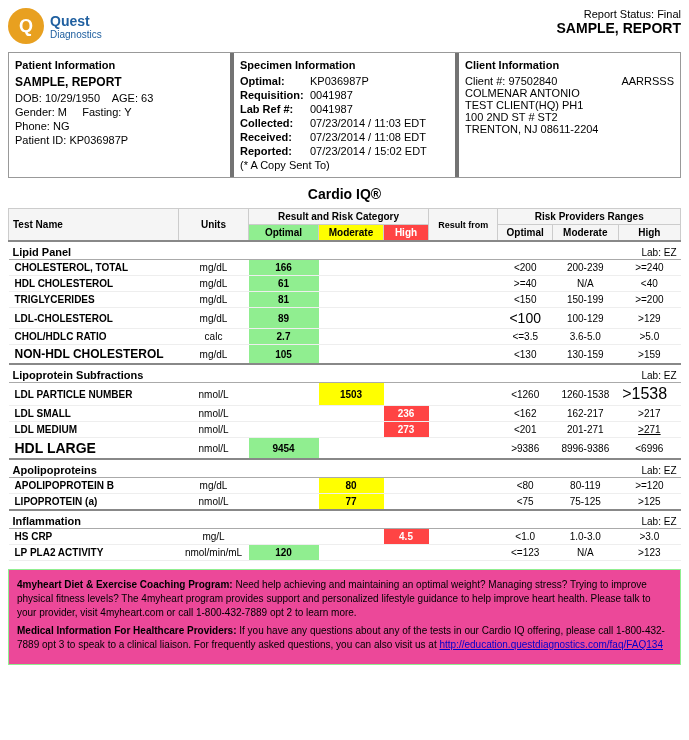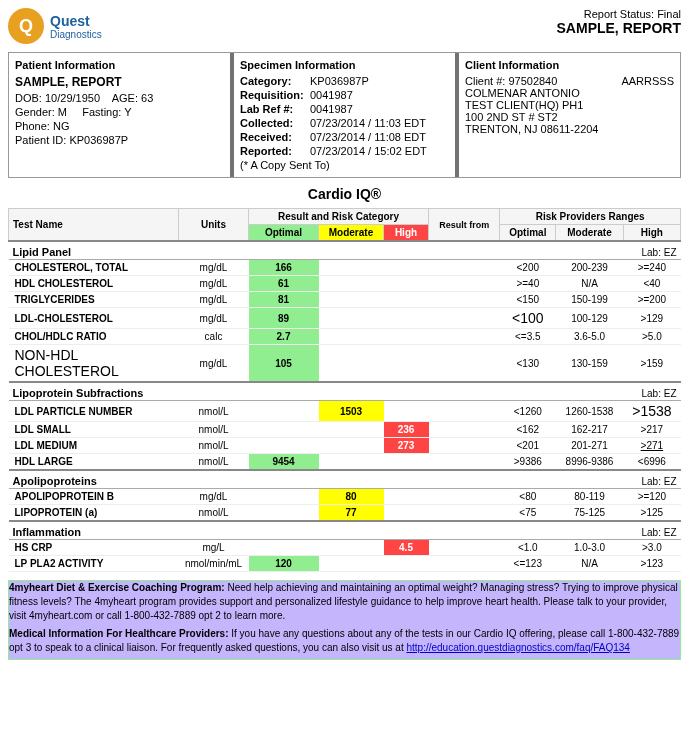--- a/index.html
+++ b/index.html
@@ -49,21 +49,21 @@
     .data-row td:first-child { font-weight: bold; padding-left: 4px; }
     
     
     .result-optimal { background: #90ee90; text-align: center; font-weight: bold; }
     .result-moderate { background: #ffff00; text-align: center; font-weight: bold; }
     .result-high { background: #ff4444; text-align: center; font-weight: bold; color: #fff; }
     
     .range-col { text-align: center; }
     
     
-    .footer-note { border: 1px solid #90ee90; background: #c4b5fd; margin-top: 8px; font-size: 10px; line-height: 1.4; }
+    .footer-note { border: 1px solid #90ee90; background: #ec4899; padding: 8px; margin-top: 8px; font-size: 10px; line-height: 1.4; }
     .footer-note p { margin-bottom: 4px; }
     .footer-link { color: #0000cc; text-decoration: underline; }
     
     .units-td { text-align: center; }
   </style>
 </head>
 <body>
 
 <div class="page">
 
@@ -108,21 +108,21 @@
       </div>
       <div>
         <span>Patient ID:</span>
         <span>KP036987P</span>
       </div>
     </div>
 
     <div class="info-block">
       <div class="info-title">Specimen Information</div>
       <div class="specimen-row">
-        <span class="specimen-label">Category:</span>
+        <span class="specimen-label">Optimal:</span>
         <span>KP036987P</span>
       </div>
       <div class="specimen-row">
         <span class="specimen-label">Requisition:</span>
         <span>0041987</span>
       </div>
       <div class="specimen-row">
         <span class="specimen-label">Lab Ref #:</span>
         <span>0041987</span>
       </div>
@@ -228,21 +228,21 @@
       <td class="units-td" style="text-align:center; font-size:10px;">calc</td>
       <td class="result-optimal">2.7</td>
           <td></td>
           <td></td>
       <td></td>
       <td class="range-col" style="text-align:center; font-size:10px;">&lt;=3.5</td>
       <td class="range-col" style="text-align:center; font-size:10px;">3.6-5.0</td>
       <td class="range-col" style="text-align:center; font-size:10px;">&gt;5.0</td>
     </tr>
         <tr class="data-row">
-      <td style="font-weight:normal; padding-left:6px; font-size:14px;">NON-HDL CHOLESTEROL</td>
+      <td style="font-weight:bold; padding-left:6px; font-size:12px;">NON-HDL CHOLESTEROL</td>
       <td class="units-td" style="text-align:center; font-size:10px;">mg/dL</td>
       <td class="result-optimal">105</td>
           <td></td>
           <td></td>
       <td></td>
       <td class="range-col" style="text-align:center; font-size:10px;">&lt;130</td>
       <td class="range-col" style="text-align:center; font-size:10px;">130-159</td>
       <td class="range-col" style="text-align:center; font-size:10px;">&gt;159</td>
     </tr>
         <tr class="section-row">
@@ -251,21 +251,21 @@
   </tr>
         <tr class="data-row">
       <td style="font-weight:bold; padding-left:6px; font-size:10px;">LDL PARTICLE NUMBER</td>
       <td class="units-td" style="text-align:center; font-size:10px;">nmol/L</td>
       <td></td>
           <td class="result-moderate">1503</td>
           <td></td>
       <td></td>
       <td class="range-col" style="text-align:center; font-size:10px;">&lt;1260</td>
       <td class="range-col" style="text-align:center; font-size:10px;">1260-1538</td>
-      <td class="range-col" style="text-align:center; font-size:14px;">&gt;1538</td>
+      <td class="range-col" style="text-align:left; font-size:16px;">&gt;1538</td>
     </tr>
         <tr class="data-row">
       <td style="font-weight:bold; padding-left:6px; font-size:10px;">LDL SMALL</td>
       <td class="units-td" style="text-align:center; font-size:10px;">nmol/L</td>
       <td></td>
           <td></td>
           <td class="result-high">236</td>
       <td></td>
       <td class="range-col" style="text-align:center; font-size:10px;">&lt;162</td>
       <td class="range-col" style="text-align:center; font-size:10px;">162-217</td>
@@ -276,21 +276,21 @@
       <td class="units-td" style="text-align:center; font-size:10px;">nmol/L</td>
       <td></td>
           <td></td>
           <td class="result-high">273</td>
       <td></td>
       <td class="range-col" style="text-align:center; font-size:10px;">&lt;201</td>
       <td class="range-col" style="text-align:center; font-size:10px;">201-271</td>
       <td class="range-col" style="text-align:center; font-size:10px;text-decoration:underline;">&gt;271</td>
     </tr>
         <tr class="data-row">
-      <td style="font-weight:bold; padding-left:6px; font-size:10px;margin-left:48px;">HDL LARGE</td>
+      <td style="font-weight:bold; padding-left:6px; font-size:14px;margin-left:48px;">HDL LARGE</td>
       <td class="units-td" style="text-align:center; font-size:10px;">nmol/L</td>
       <td class="result-optimal">9454</td>
           <td></td>
           <td></td>
       <td></td>
       <td class="range-col" style="text-align:center; font-size:10px;">&gt;9386</td>
       <td class="range-col" style="text-align:center; font-size:10px;">8996-9386</td>
       <td class="range-col" style="text-align:center; font-size:10px;">&lt;6996</td>
     </tr>
         <tr class="section-row">

